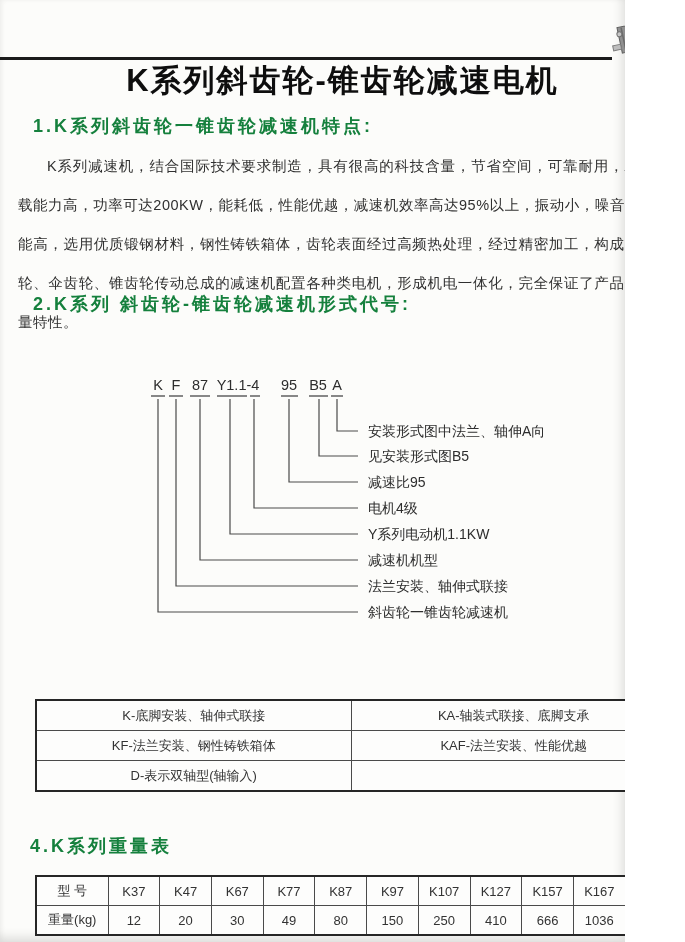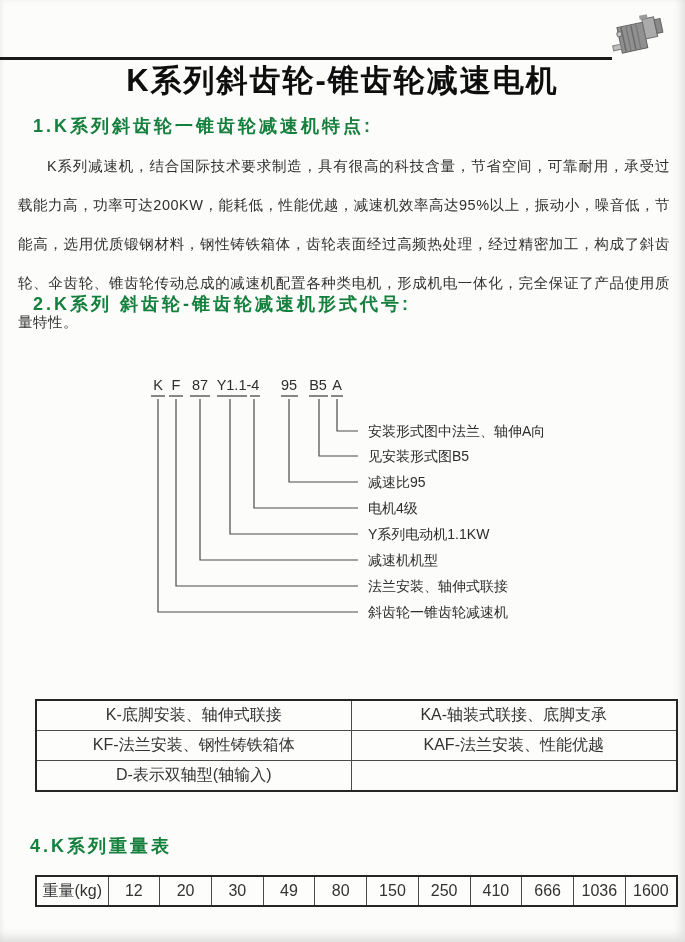--- a/index.html
+++ b/index.html
@@ -1,17 +1,17 @@
 <!DOCTYPE html>
 <html><head>
 <meta charset="utf-8">
 <style>
   html,body{margin:0;padding:0;background:#ffffff;}
   .page{
-    position:relative;width:685px;height:942px;overflow:hidden;
+    position:relative;width:625px;height:942px;overflow:hidden;
     background:#fcfcfa;
     box-shadow:inset -4px -6px 10px rgba(0,0,0,.10), inset 2px 0 5px rgba(0,0,0,.04);
     font-family:"Liberation Sans", sans-serif;
     color:#2e2e2e;
   }
   .top-rule{position:absolute;left:0;top:57px;width:612px;height:3px;background:#1b1b1b;}
   .gearmotor{position:absolute;left:610px;top:10px;width:60px;height:50px;}
   .page-title{
     position:absolute;left:0;top:60px;width:685px;text-align:center;
     font-size:31px;font-weight:700;letter-spacing:2px;color:#0e0e0e;white-space:nowrap;
@@ -32,21 +32,21 @@
   .diagram{position:absolute;left:140px;top:372px;}
   .diagram text{font-family:"Liberation Sans", sans-serif;fill:#2d2d2d;}
   .code-txt{font-size:14.5px;}
   .label-txt{font-size:14px;}
   table{border-collapse:collapse;table-layout:fixed;}
   .doc-table{position:absolute;left:35px;background:#fdfdfc;}
   .conn-table{top:699px;width:643px;}
   .weight-table{top:875px;width:643px;}
   .doc-table td{
     border:1px solid #4a4a4a;text-align:center;vertical-align:middle;
-    font-size:16px;color:#333;padding:0;white-space:nowrap;overflow:hidden;margin-top:44px;
+    font-size:13px;color:#333;padding:0;white-space:nowrap;overflow:hidden;margin-top:44px;
   }
   .doc-table{border:2px solid #262626;}
   .conn-table td{height:29px;}
   .weight-table td{height:28px;}
 </style>
 </head>
 <body>
 
 <div class="page">
 
@@ -155,20 +155,34 @@
         <col>
         <col>
         <col>
         <col>
         <col>
         <col>
         <col>
     </colgroup>
     <tbody>
       <tr>
+        <td>型 号</td>
+        <td>K37</td>
+        <td>K47</td>
+        <td>K67</td>
+        <td>K77</td>
+        <td>K87</td>
+        <td>K97</td>
+        <td>K107</td>
+        <td>K127</td>
+        <td>K157</td>
+        <td>K167</td>
+        <td>K187</td>
+      </tr>
+      <tr>
         <td>重量(kg)</td>
         <td>12</td>
         <td>20</td>
         <td>30</td>
         <td>49</td>
         <td>80</td>
         <td>150</td>
         <td>250</td>
         <td>410</td>
         <td>666</td>

